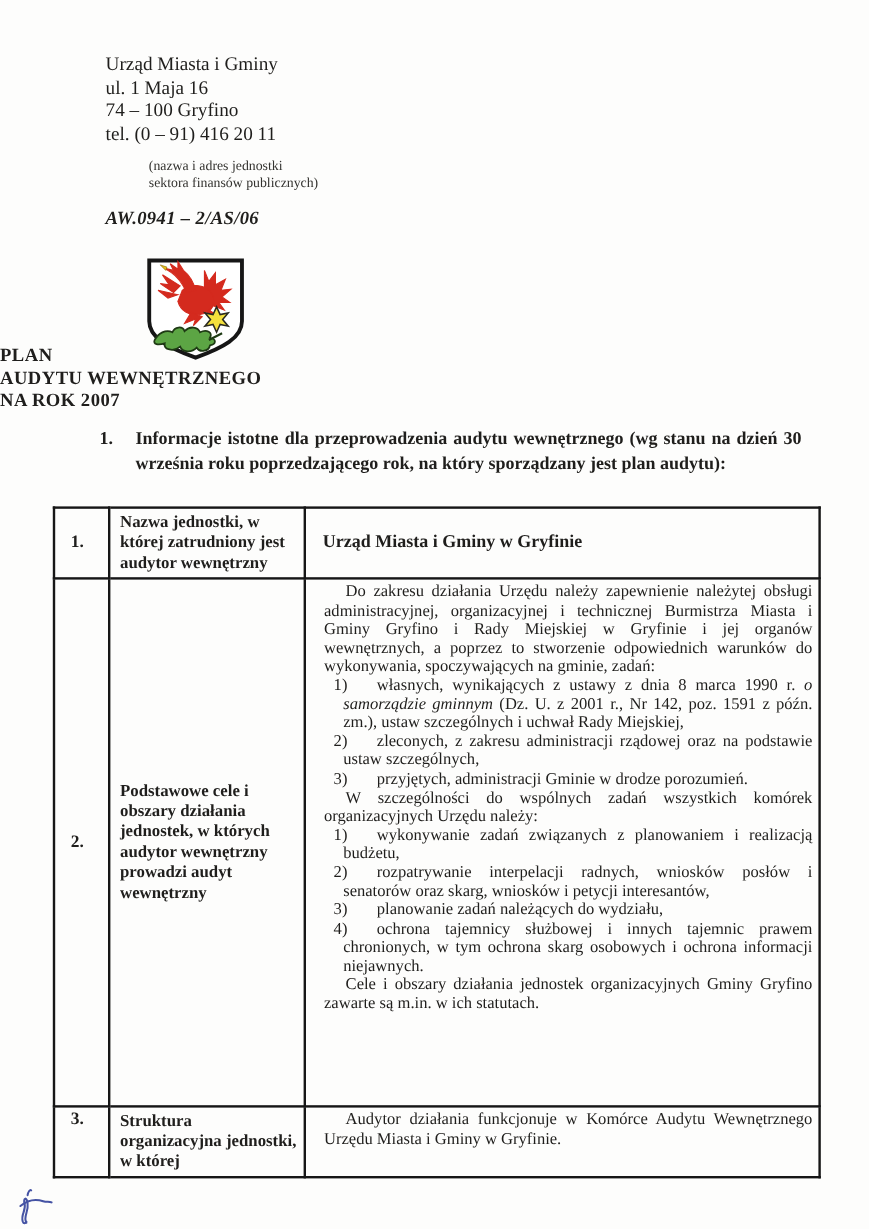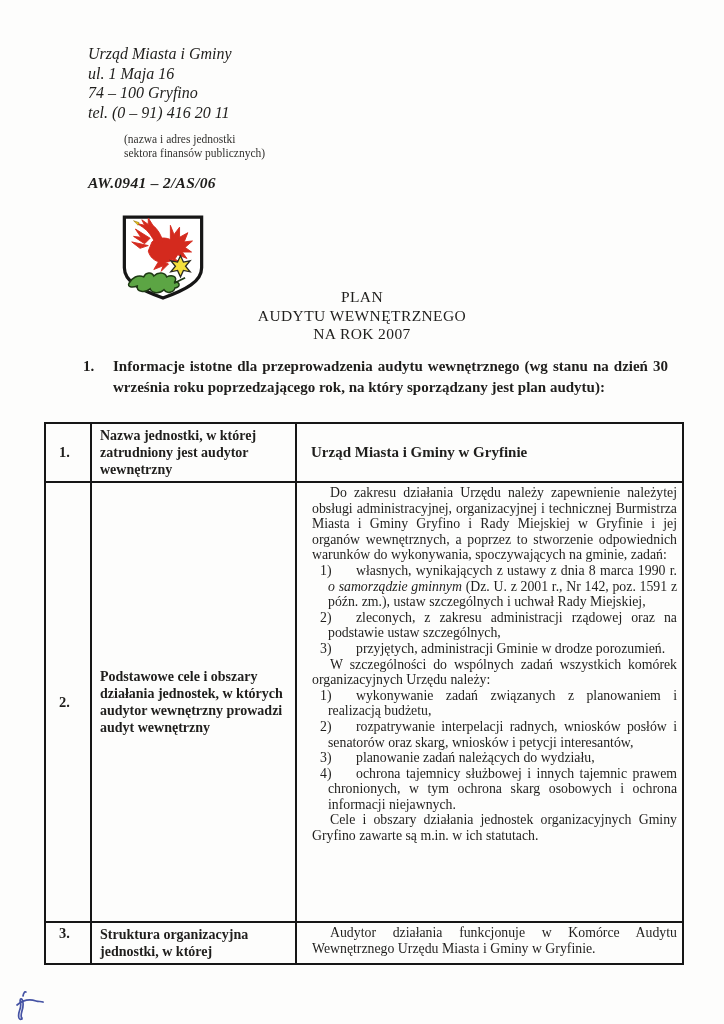--- a/index.html
+++ b/index.html
@@ -14,43 +14,43 @@
   *{box-sizing:border-box;margin:0;padding:0;}
   html,body{width:724px;height:1024px;overflow:hidden;}
   body{
     background:var(--paper);
     font-family:"Liberation Serif","DejaVu Serif",serif;
     color:var(--ink);
   }
   .page{position:relative;width:724px;height:1024px;background:var(--paper);}
 
   
-  .sender{position:absolute;left:88px;top:44px;font-size:16px;line-height:19.5px;font-style:italic;}
+  .sender{position:absolute;left:88px;top:44px;font-size:16px;line-height:19.5px;}
   .sender-note{position:absolute;left:88px;top:133px;font-size:11.5px;line-height:13.5px;color:#33322f;margin-left:36px;}
   .ref-number{position:absolute;left:88px;top:174px;font-size:15.5px;font-weight:bold;font-style:italic;letter-spacing:.3px;text-align:right;}
 
   
   .crest{position:absolute;left:117px;top:214px;width:92px;height:88px;}
   .crest svg{width:100%;height:100%;display:block;}
 
   
-  .doc-title{position:absolute;left:0;top:288px;width:724px;text-align:center;
-    font-size:15.5px;font-weight:normal;line-height:18.5px;letter-spacing:.4px;}
+  .doc-title{position:absolute;left:0;top:288px;width:724px;text-align:left;
+    font-size:15.5px;font-weight:bold;line-height:18.5px;letter-spacing:.4px;}
 
   
   .section-heading{position:absolute;left:83px;top:356px;width:585px;display:flex;
     font-size:15px;font-weight:bold;line-height:21px;}
   .section-heading .num{width:30px;flex:0 0 30px;}
   .section-heading .txt{flex:1;text-align:justify;}
 
   
   table.audit{position:absolute;left:44px;top:422px;width:640px;border-collapse:collapse;table-layout:fixed;}
   table.audit td{border:2px solid var(--border);vertical-align:top;}
   td.c-num{width:46px;padding:2px 2px 2px 13px;font-size:14.5px;font-weight:bold;}
-  td.c-label{width:205px;padding:3px 6px 3px 8px;font-size:14px;font-weight:bold;line-height:17px;}
+  td.c-label{width:163px;padding:3px 6px 3px 8px;font-size:14px;font-weight:bold;line-height:17px;}
   td.c-value{padding:2px 5px 2px 15px;font-size:13.8px;line-height:15.6px;}
   tr.row-1 td.c-num, tr.row-2 td.c-num{vertical-align:middle;}
   tr.row-2 td.c-label{vertical-align:middle;}
   tr.row-1{height:55px;}
   tr.row-2{height:440px;}
   tr.row-3{height:34px;}
   tr.row-1 td.c-value{vertical-align:middle;font-size:15px;font-weight:bold;padding-left:14px;}
 
   .just{text-align:justify;}
   .indent{text-indent:18px;}

